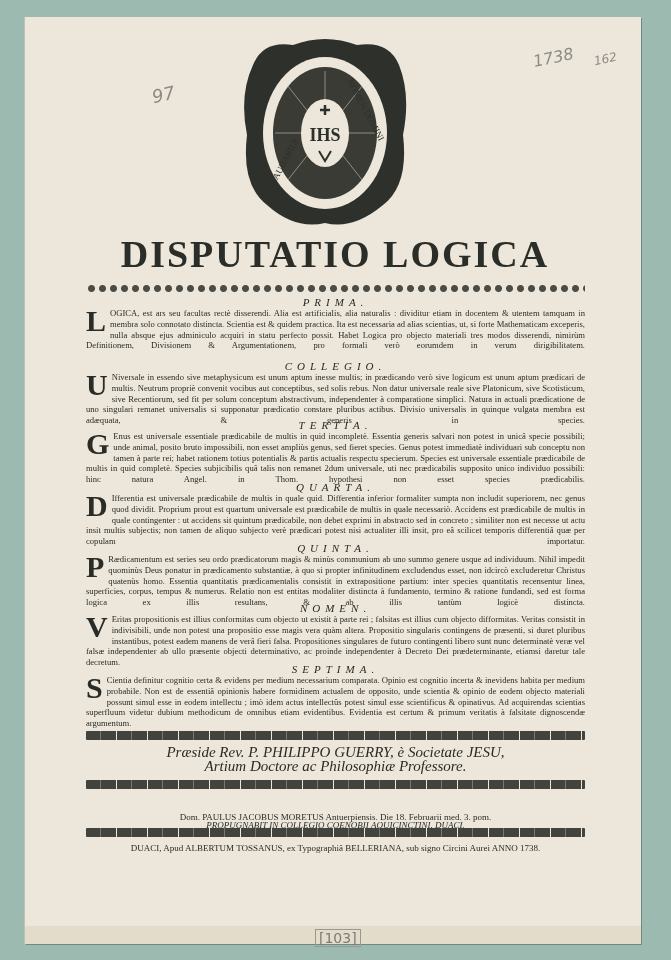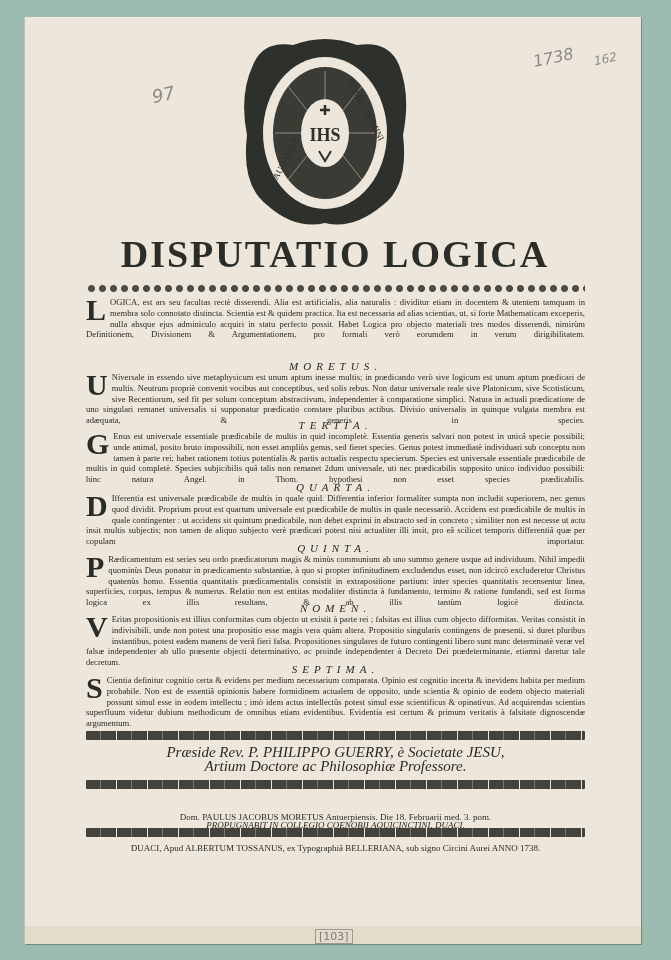--- a/index.html
+++ b/index.html
@@ -12,21 +12,21 @@
   .orn{position:absolute;left:86px;width:499px;height:11px;background:repeating-linear-gradient(90deg,#3a3c36 0 9px,#ece7da 9px 11px);border-radius:1px;opacity:.9;}
   .orn.round{background:radial-gradient(circle,#3a3c36 3px,transparent 4px) 0 0/11px 11px repeat-x;}
   .orn.band{height:9px;background:repeating-linear-gradient(90deg,#2f312c 0 14px,#6b6b62 14px 15px,#2f312c 15px 30px,#ece7da 30px 31px);}
   .sec{position:absolute;left:86px;width:499px;}
   .sec-h{text-align:center;font-style:italic;font-size:11px;letter-spacing:5px;line-height:11px;height:11px;}
   .body{font-size:8.6px;line-height:10.8px;text-align:justify;text-align-last:justify;position:relative;}
   .dropcap{float:left;font-size:30px;line-height:24px;font-weight:bold;margin:1px 4px 0 0;color:#2a2c27;}
   .bottom{position:absolute;left:86px;width:499px;text-align:center;}
   .praeses{font-style:italic;font-size:15px;line-height:14px;}
   .small{font-size:9px;line-height:12px;}
-  .archive{position:absolute;left:315px;top:929px;font-size:11px;color:#7c7a74;border:1px solid #9a9890;padding:0 3px;font-family:"DejaVu Sans",sans-serif;}
+  .archive{position:absolute;left:315px;top:929px;font-size:14px;color:#7c7a74;border:1px solid #9a9890;padding:0 3px;font-family:"DejaVu Sans",sans-serif;}
 </style>
 </head>
 <body>
 
 <div class="paper"></div>
 
 <span class="pencil" style="left:152px;top:84px;font-size:18px;">97</span>
 <span class="pencil" style="left:533px;top:48px;font-size:16px;">1738</span>
 <span class="pencil" style="left:594px;top:52px;font-size:12px;">162</span>
 
@@ -48,24 +48,25 @@
   <path d="M82 70 v10 M77 75 h10" stroke="#2e302b" stroke-width="2.5"></path>
   <path d="M76 116 l6 10 l6 -10" stroke="#2e302b" stroke-width="2" fill="none"></path>
   <text x="32" y="150" font-family="Liberation Serif,serif" font-size="9" fill="#2e302b" transform="rotate(-62 32 150)">LAUDABILE</text>
   <text x="104" y="46" font-family="Liberation Serif,serif" font-size="9" fill="#2e302b" transform="rotate(62 104 46)">NOMEN DOMINI</text>
 </svg>
 
 <div class="title">DISPUTATIO LOGICA</div>
 <div class="orn round" style="top:283px;"></div>
 
 <div class="sec" style="top:297px;">
+  <div class="sec-h">PRIMA.</div>
   <div class="body"><span class="dropcap">L</span><span>OGICA, est ars seu facultas rectè disserendi. Alia est artificialis, alia naturalis : dividitur etiam in docentem &amp; utentem tamquam in membra solo connotato distincta. Scientia est &amp; quidem practica. Ita est necessaria ad alias scientias, ut, si forte Mathematicam exceperis, nulla absque ejus adminiculo acquiri in statu perfecto possit. Habet Logica pro objecto materiali tres modos disserendi, nimirùm Definitionem, Divisionem &amp; Argumentationem, pro formali verò eorumdem in verum dirigibilitatem.</span></div>
 </div>
 <div class="sec" style="top:361px;">
-  <div class="sec-h">MORETUS.</div>
+  <div class="sec-h">COLLEGIO.</div>
   <div class="body"><span class="dropcap">U</span><span>Niversale in essendo sive metaphysicum est unum aptum inesse multis; in prædicando verò sive logicum est unum aptum prædicari de multis. Neutrum propriè convenit vocibus aut conceptibus, sed solis rebus. Non datur universale reale sive Platonicum, sive Scotisticum, sive Recentiorum, sed fit per solum conceptum abstractivum, independenter à comparatione simplici. Natura in actuali prædicatione de uno singulari remanet universalis si supponatur prædicatio constare pluribus actibus. Divisio universalis in quinque vulgata membra est adæquata, &amp; generis in species.</span></div>
 </div>
 <div class="sec" style="top:420px;">
   <div class="sec-h">TERTIA.</div>
   <div class="body"><span class="dropcap">G</span><span>Enus est universale essentiale prædicabile de multis in quid incompletè. Essentia generis salvari non potest in unicâ specie possibili; unde animal, posito bruto impossibili, non esset ampliùs genus, sed fieret species. Genus potest immediatè individuari sub conceptu non tamen à parte rei; habet rationem totius potentialis &amp; partis actualis respectu specierum. Species est universale essentiale prædicabile de multis in quid completè. Species subjicibilis quâ talis non remanet 2dum universale, uti nec prædicabilis supposito unico individuo possibili: hinc natura Angel. in Thom. hypothesi non esset species prædicabilis.</span></div>
 </div>
 <div class="sec" style="top:482px;">
   <div class="sec-h">QUARTA.</div>
   <div class="body"><span class="dropcap">D</span><span>Ifferentia est universale prædicabile de multis in quale quid. Differentia inferior formaliter sumpta non includit superiorem, nec genus quod dividit. Proprium prout est quartum universale est prædicabile de multis in quale necessariò. Accidens est prædicabile de multis in quale contingenter : ut accidens sit quintum prædicabile, non debet exprimi in abstracto sed in concreto ; similiter non est necesse ut actu insit multis subjectis; non tamen de aliquo subjecto verè prædicari potest nisi actualiter illi insit, pro eâ scilicet temporis differentiâ quæ per copulam importatur.</span></div>
 </div>

